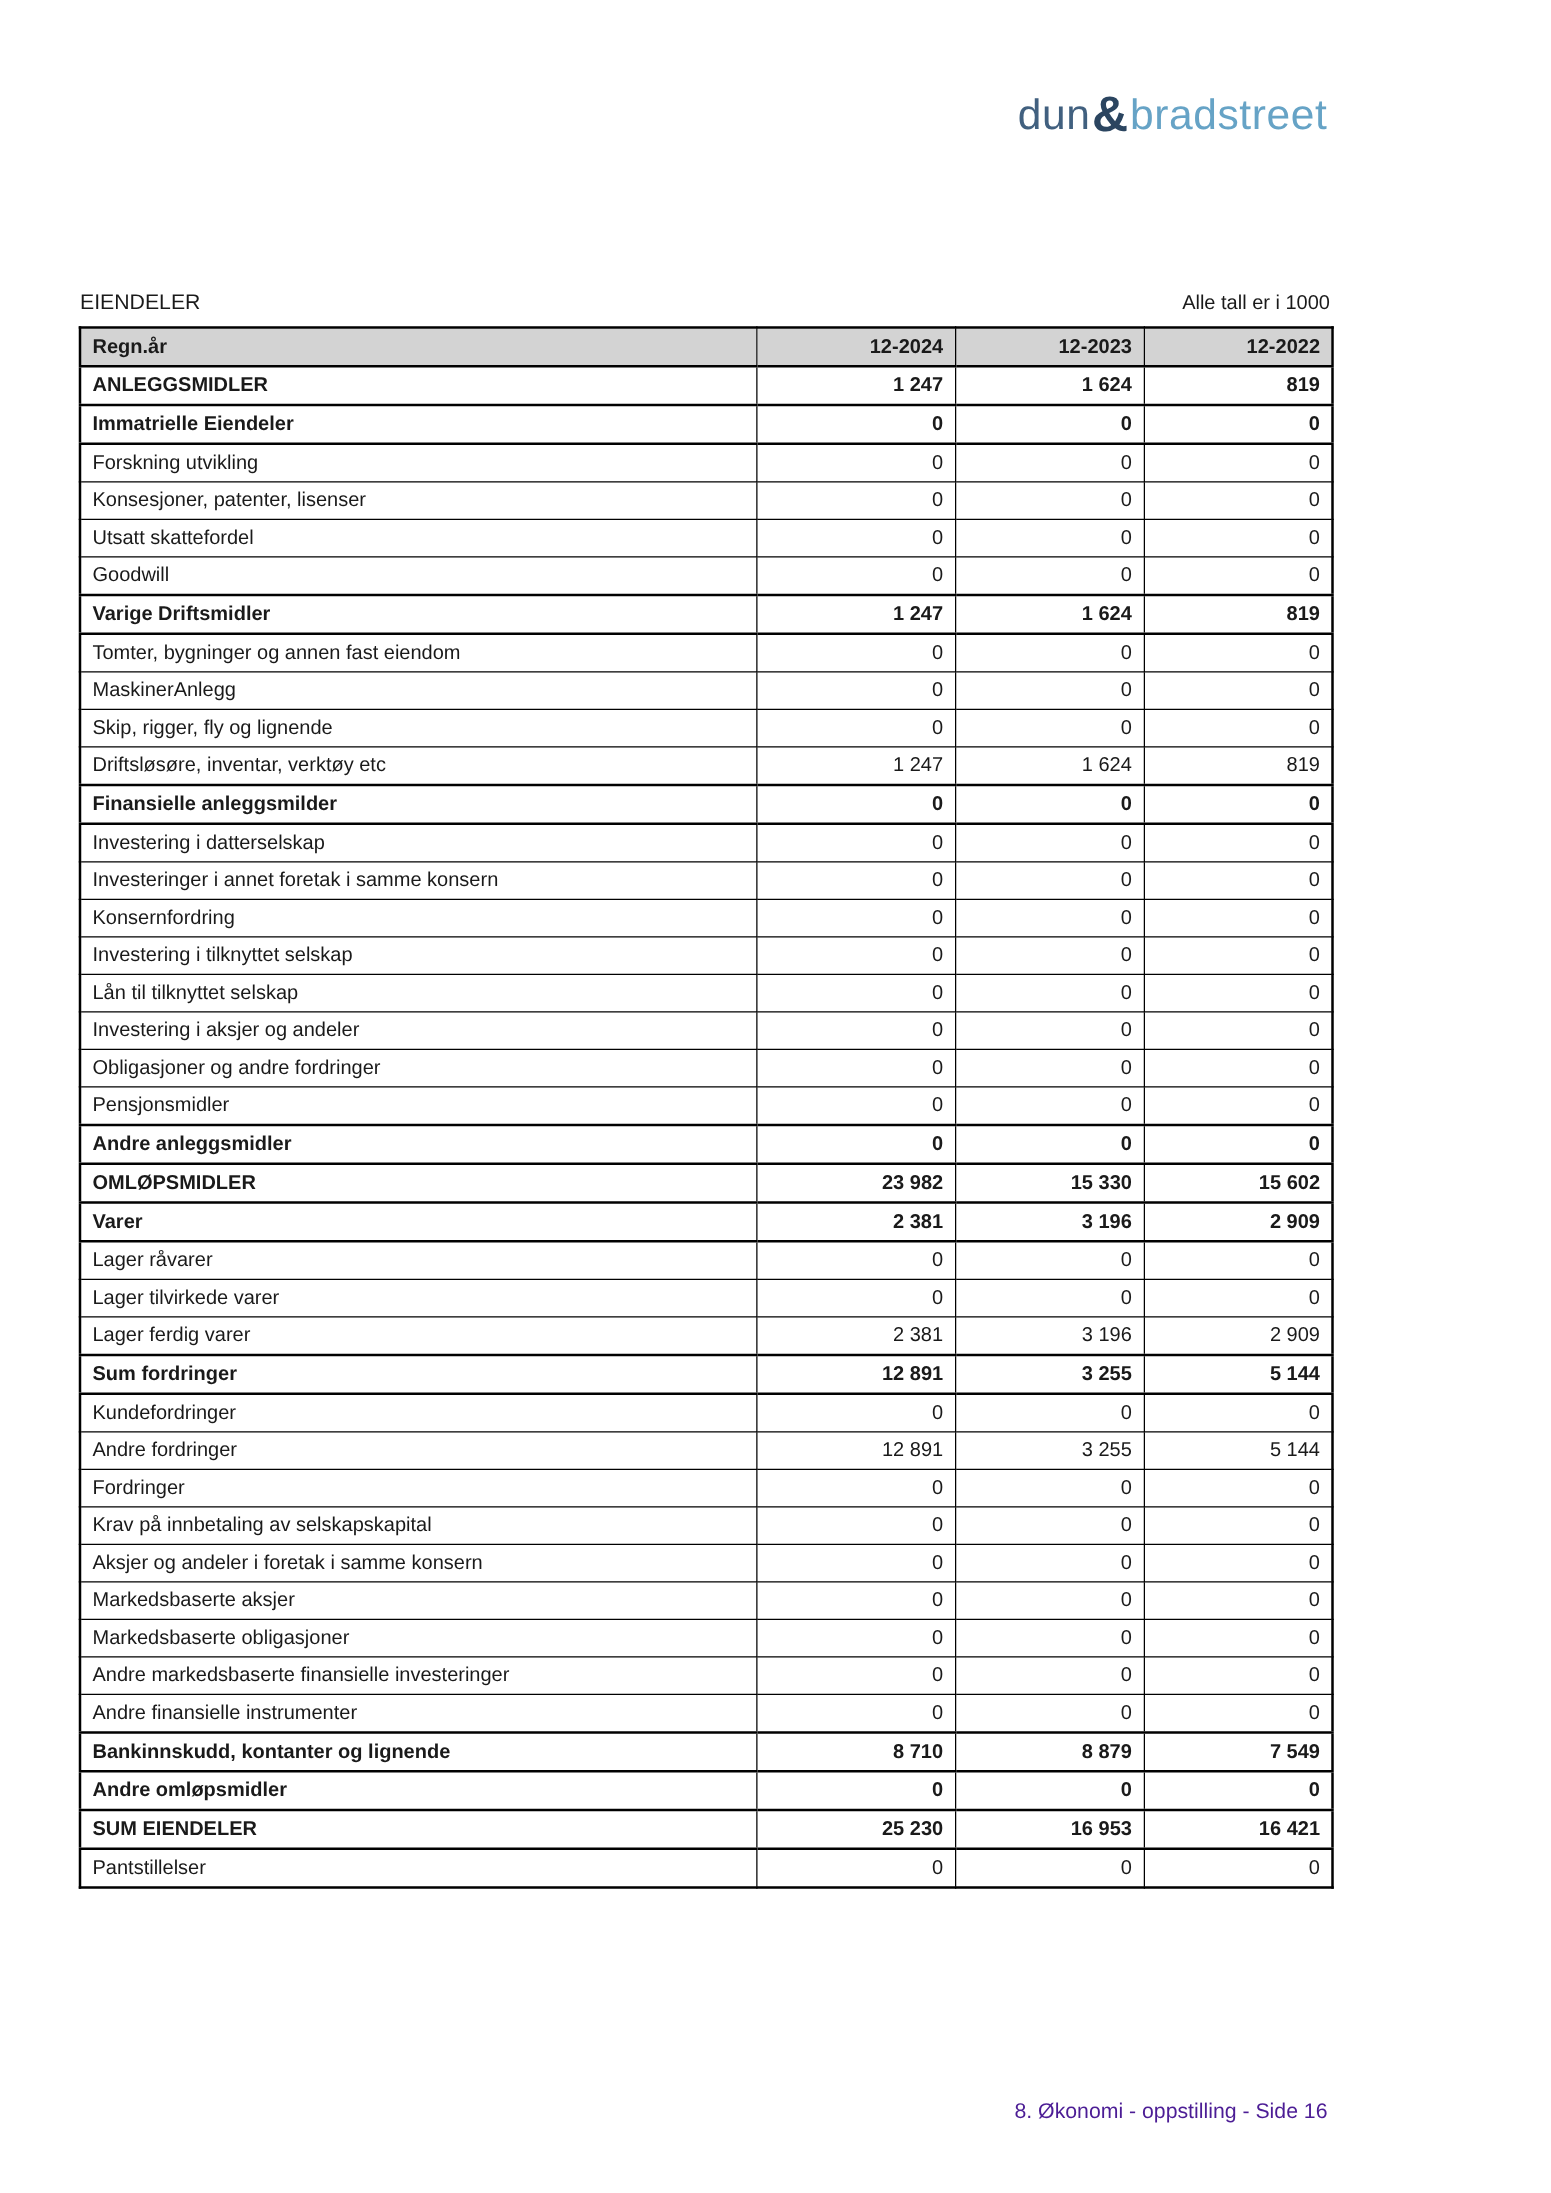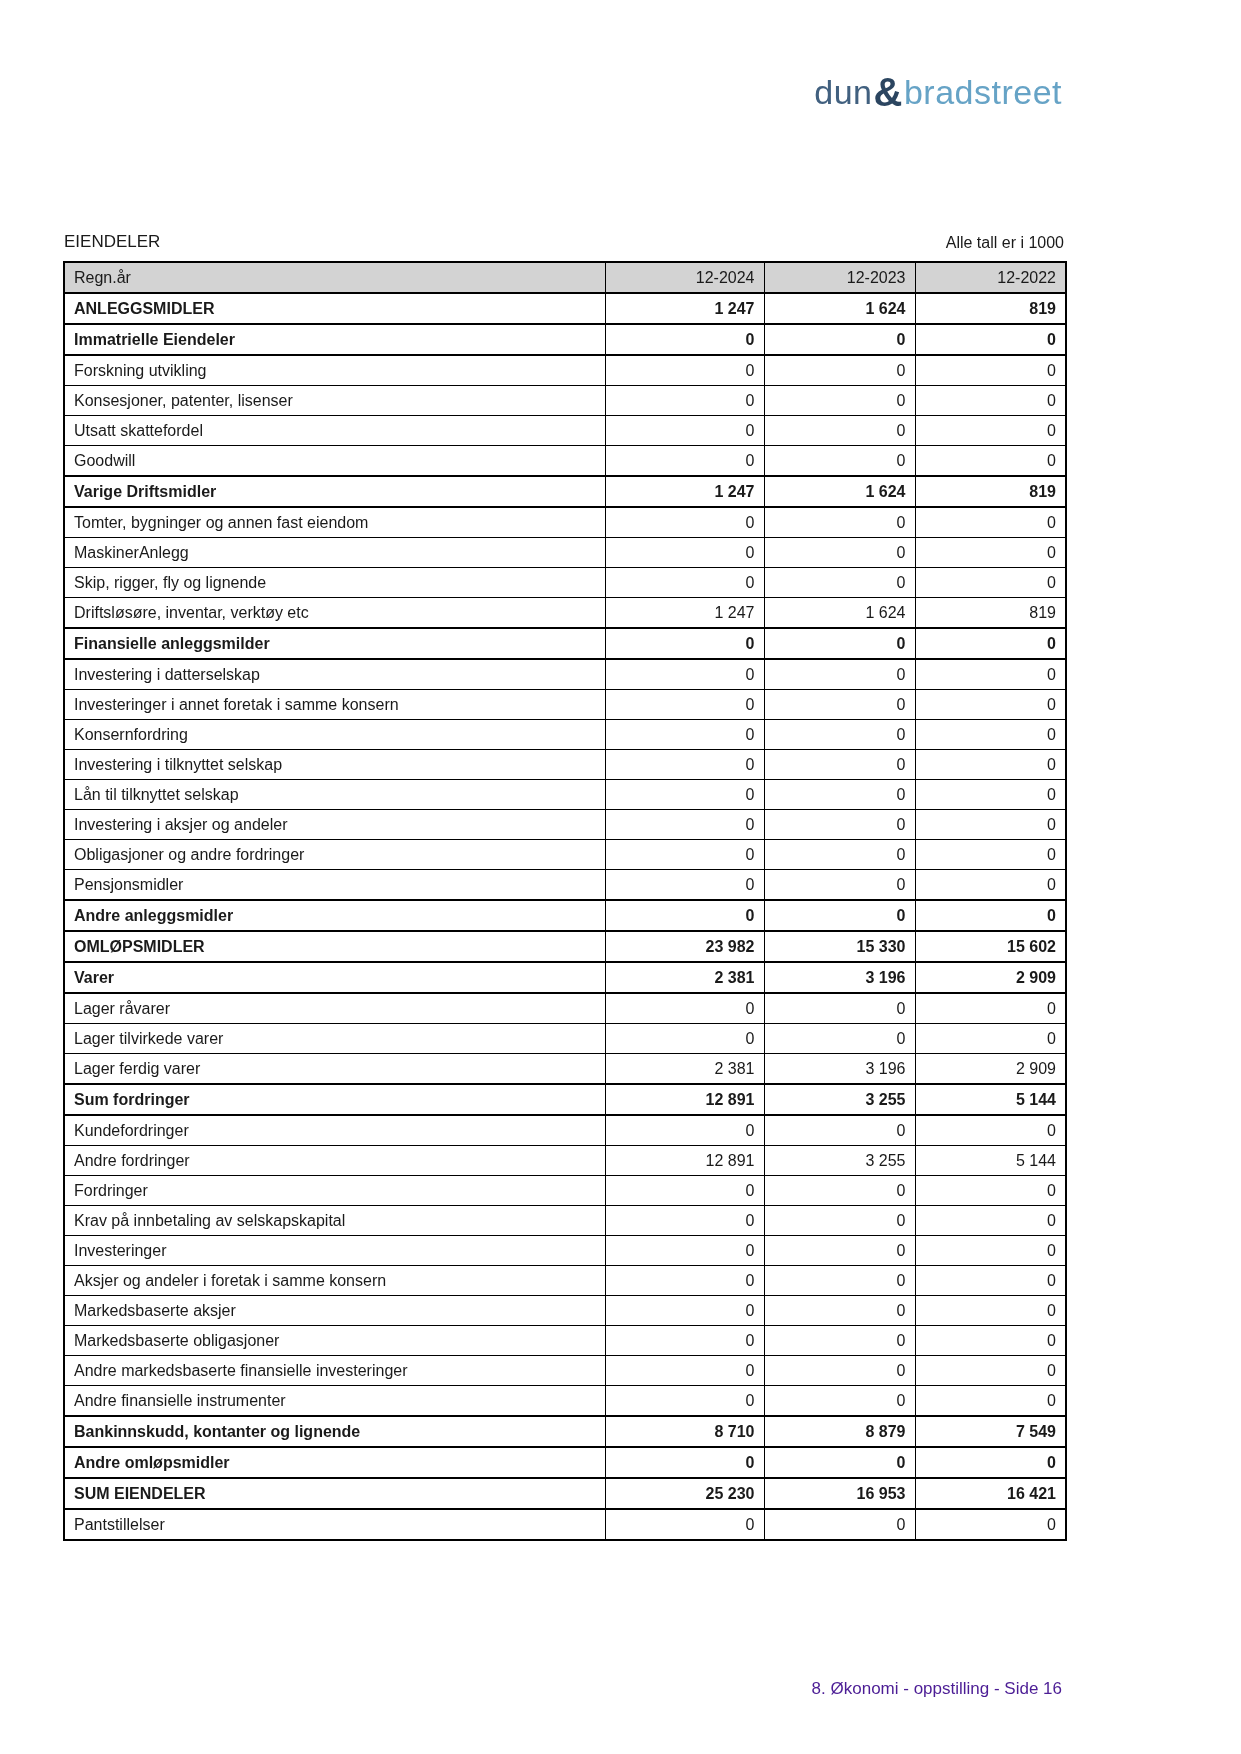--- a/index.html
+++ b/index.html
@@ -69,21 +69,21 @@
   table.sheet th, table.sheet td{
     border:1px solid #000;
     height:29px;
     padding:0 9px;
     font-size:16px;
     overflow:hidden;
     white-space:nowrap;
   }
   table.sheet thead th{
     background:#d3d3d3;
-    font-weight:normal;
+    font-weight:bold;
     text-align:right;
     border-bottom:2px solid #000;
   }
   table.sheet thead th.label-col{text-align:left;}
   table.sheet td.label-col{text-align:left;}
   table.sheet td.num-col{text-align:right;}
   table.sheet tr.bold td{
     font-weight:bold;
     border-top:2px solid #000;
     border-bottom:2px solid #000;
@@ -309,26 +309,20 @@
             <td class="num-col">0</td>
             <td class="num-col">0</td>
           </tr>
           <tr>
             <td class="label-col">Krav på innbetaling av selskapskapital</td>
             <td class="num-col">0</td>
             <td class="num-col">0</td>
             <td class="num-col">0</td>
           </tr>
           <tr>
-            <td class="label-col">Investeringer</td>
-            <td class="num-col">0</td>
-            <td class="num-col">0</td>
-            <td class="num-col">0</td>
-          </tr>
-          <tr>
             <td class="label-col">Aksjer og andeler i foretak i samme konsern</td>
             <td class="num-col">0</td>
             <td class="num-col">0</td>
             <td class="num-col">0</td>
           </tr>
           <tr>
             <td class="label-col">Markedsbaserte aksjer</td>
             <td class="num-col">0</td>
             <td class="num-col">0</td>
             <td class="num-col">0</td>

